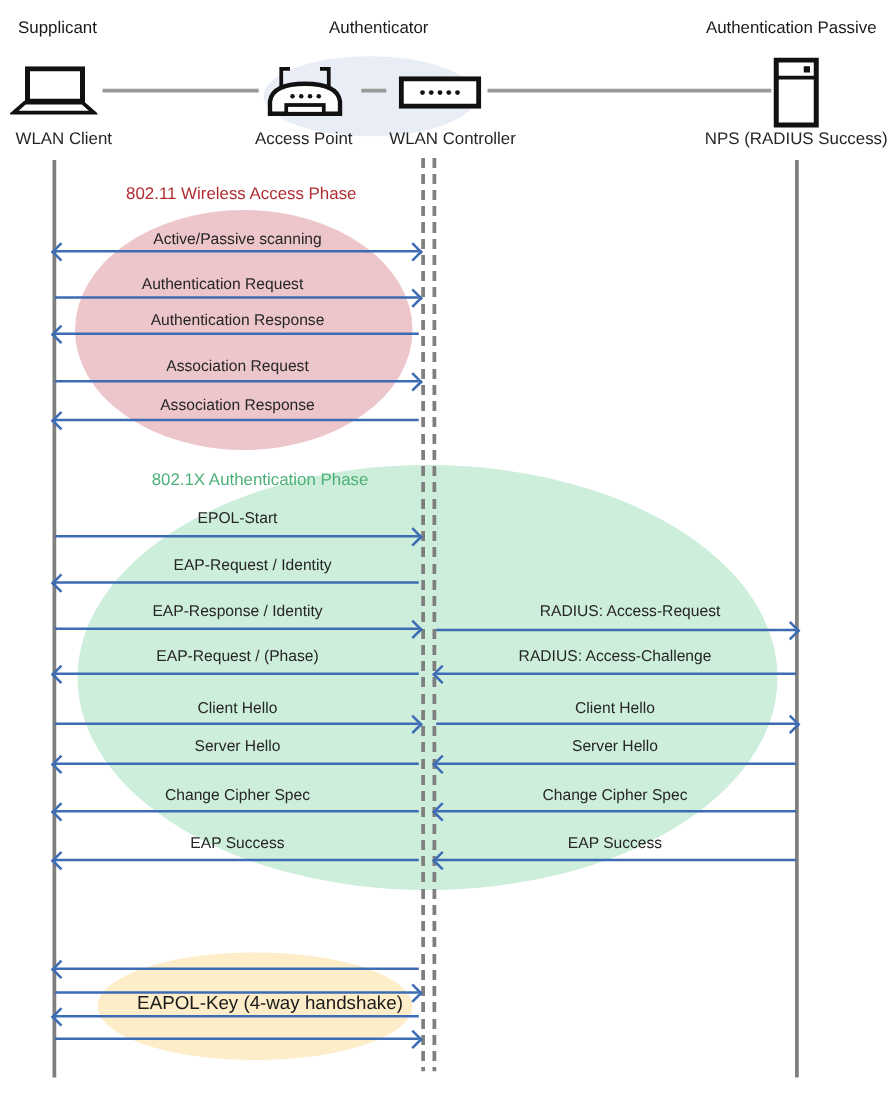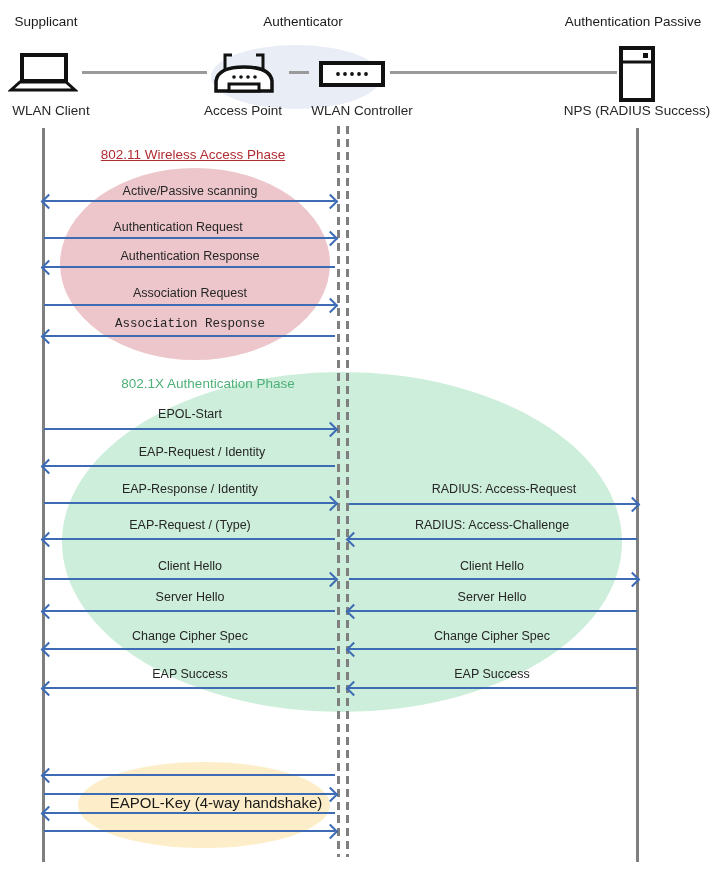--- a/index.html
+++ b/index.html
@@ -125,52 +125,52 @@
 
   <div class="ellipse pink" style="left:60px;top:168px;width:270px;height:192px;"></div>
   <div class="ellipse green" style="left:62px;top:372px;width:560px;height:340px;"></div>
   <div class="ellipse yellow" style="left:78px;top:762px;width:252px;height:86px;"></div>
 
   <div class="lifeline" style="left:42px;top:128px;height:734px;"></div>
   <div class="lifeline dashed" style="left:337px;top:126px;height:731px;"></div>
   <div class="lifeline dashed" style="left:346px;top:126px;height:731px;"></div>
   <div class="lifeline" style="left:636px;top:128px;height:734px;"></div>
 
-  <div class="phase-title red" style="left:193px;top:147px;text-decoration:underline;">802.11 Wireless Access Phase</div>
+  <div class="phase-title red" style="left:193px;top:147px;">802.11 Wireless Access Phase</div>
 
   <div class="msg-label" style="left:190px;top:184px;">Active/Passive scanning</div>
   <div class="arrow both" style="left:44px;top:200px;width:291px;"></div>
 
   <div class="msg-label" style="left:178px;top:220px;">Authentication Request</div>
   <div class="arrow right" style="left:44px;top:237px;width:291px;"></div>
 
   <div class="msg-label" style="left:190px;top:249px;">Authentication Response</div>
   <div class="arrow left" style="left:44px;top:266px;width:291px;"></div>
 
   <div class="msg-label" style="left:190px;top:286px;">Association Request</div>
   <div class="arrow right" style="left:44px;top:304px;width:291px;"></div>
 
-  <div class="msg-label" style="left:190px;top:317px;font-family:Liberation Mono, monospace;">Association Response</div>
+  <div class="msg-label" style="left:190px;top:317px;">Association Response</div>
   <div class="arrow left" style="left:44px;top:335px;width:291px;"></div>
 
   <div class="phase-title greent" style="left:208px;top:376px;">802.1X Authentication Phase</div>
 
   <div class="msg-label" style="left:190px;top:407px;">EPOL-Start</div>
   <div class="arrow right" style="left:44px;top:428px;width:291px;"></div>
 
   <div class="msg-label" style="left:190px;top:445px;padding-left:24px;">EAP-Request / Identity</div>
   <div class="arrow left" style="left:44px;top:465px;width:291px;"></div>
 
   <div class="msg-label" style="left:190px;top:482px;text-align:right;">EAP-Response / Identity</div>
   <div class="arrow right" style="left:44px;top:502px;width:291px;"></div>
 
   <div class="msg-label" style="left:492px;top:482px;margin-left:12px;">RADIUS: Access-Request</div>
   <div class="arrow right" style="left:349px;top:503px;width:288px;"></div>
 
-  <div class="msg-label" style="left:190px;top:518px;">EAP-Request / (Type)</div>
+  <div class="msg-label" style="left:190px;top:518px;">EAP-Request / (Phase)</div>
   <div class="arrow left" style="left:44px;top:538px;width:291px;"></div>
 
   <div class="msg-label" style="left:492px;top:518px;">RADIUS: Access-Challenge</div>
   <div class="arrow left" style="left:349px;top:538px;width:288px;"></div>
 
   <div class="msg-label" style="left:190px;top:559px;">Client Hello</div>
   <div class="arrow right" style="left:44px;top:578px;width:291px;"></div>
 
   <div class="msg-label" style="left:492px;top:559px;">Client Hello</div>
   <div class="arrow right" style="left:349px;top:578px;width:288px;"></div>

